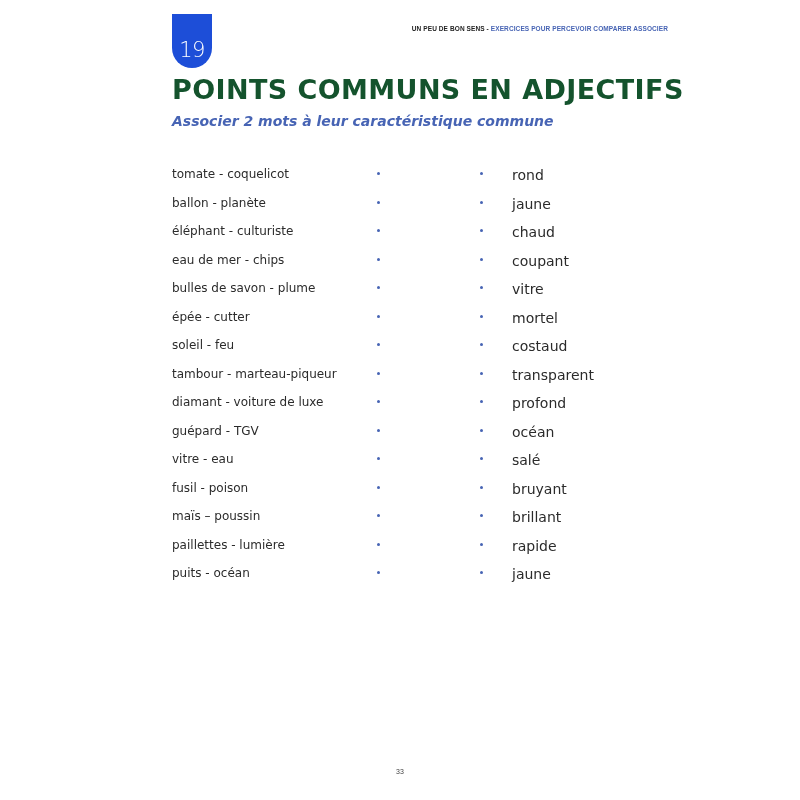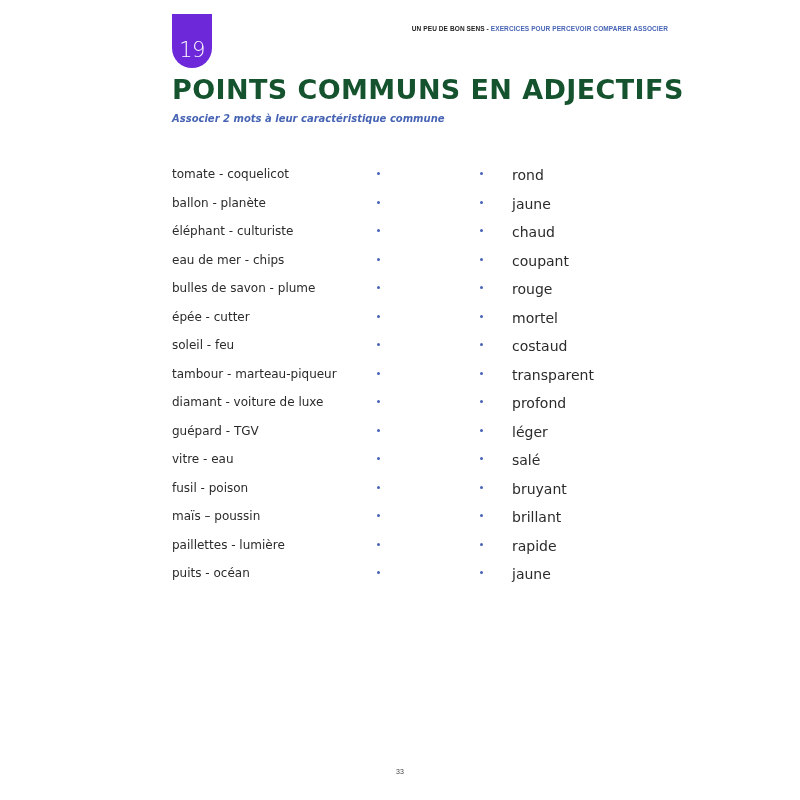--- a/index.html
+++ b/index.html
@@ -2,41 +2,41 @@
 <html><head>
   <meta charset="utf-8">
   <style>
     html, body { margin: 0; padding: 0; }
     body {
       width: 800px; height: 800px; background: #ffffff; position: relative; overflow: hidden;
       font-family: "DejaVu Sans", sans-serif; color: #2b2b2b;
     }
     .badge {
       position: absolute; left: 172px; top: 14px; width: 40px; height: 54px;
-      background: #6d28d9; border-radius: 0 0 20px 20px;
+      background: #1d4ed8; border-radius: 0 0 20px 20px;
       color: #ffffff; font-family: "DejaVu Sans", sans-serif; font-weight: 300;
       font-size: 21px; display: flex; align-items: flex-end; justify-content: center;
       padding-bottom: 6px; box-sizing: border-box; letter-spacing: -0.5px;
     }
     .header-line {
       position: absolute; top: 25px; right: 132px;
       font-family: "Liberation Sans", sans-serif; font-size: 6.5px; font-weight: bold;
       letter-spacing: 0.1px; white-space: nowrap;
     }
     .header-line .h-main { color: #222222; }
     .header-line .h-sub { color: #4764b4; }
     .title {
       position: absolute; left: 172px; top: 74px;
       font-family: "DejaVu Sans", sans-serif; font-weight: bold; font-size: 27px;
       color: #14532d; letter-spacing: 0.4px; white-space: nowrap;
     }
     .subtitle {
       position: absolute; left: 172px; top: 113px;
       font-family: "DejaVu Sans", sans-serif; font-weight: bold; font-style: italic;
-      font-size: 10px; color: #4764b4; white-space: nowrap;
+      font-size: 14px; color: #4764b4; white-space: nowrap;
     }
     .row {
       position: absolute; left: 0; width: 680px; height: 20px;
     }
     .left-word {
       position: absolute; left: 172px; top: 0; font-size: 12px; color: #2b2b2b; white-space: nowrap;
       font-family: "DejaVu Sans", sans-serif;
     }
     .dot {
       position: absolute; top: 5px; width: 3px; height: 3px; border-radius: 50%; background: #4764b4;
@@ -88,21 +88,21 @@
   <div class="row" style="top:252.5px">
     <span class="left-word">eau de mer - chips</span>
     <span class="dot left"></span>
     <span class="dot right"></span>
     <span class="right-word">coupant</span>
   </div>
   <div class="row" style="top:281px">
     <span class="left-word">bulles de savon - plume</span>
     <span class="dot left"></span>
     <span class="dot right"></span>
-    <span class="right-word">rouge</span>
+    <span class="right-word">vitre</span>
   </div>
   <div class="row" style="top:309.5px">
     <span class="left-word">épée - cutter</span>
     <span class="dot left"></span>
     <span class="dot right"></span>
     <span class="right-word">mortel</span>
   </div>
   <div class="row" style="top:338px">
     <span class="left-word">soleil - feu</span>
     <span class="dot left"></span>
@@ -118,21 +118,21 @@
   <div class="row" style="top:395px">
     <span class="left-word">diamant - voiture de luxe</span>
     <span class="dot left"></span>
     <span class="dot right"></span>
     <span class="right-word">profond</span>
   </div>
   <div class="row" style="top:423.5px">
     <span class="left-word">guépard - TGV</span>
     <span class="dot left"></span>
     <span class="dot right"></span>
-    <span class="right-word">léger</span>
+    <span class="right-word">océan</span>
   </div>
   <div class="row" style="top:452px">
     <span class="left-word">vitre - eau</span>
     <span class="dot left"></span>
     <span class="dot right"></span>
     <span class="right-word">salé</span>
   </div>
   <div class="row" style="top:480.5px">
     <span class="left-word">fusil - poison</span>
     <span class="dot left"></span>

